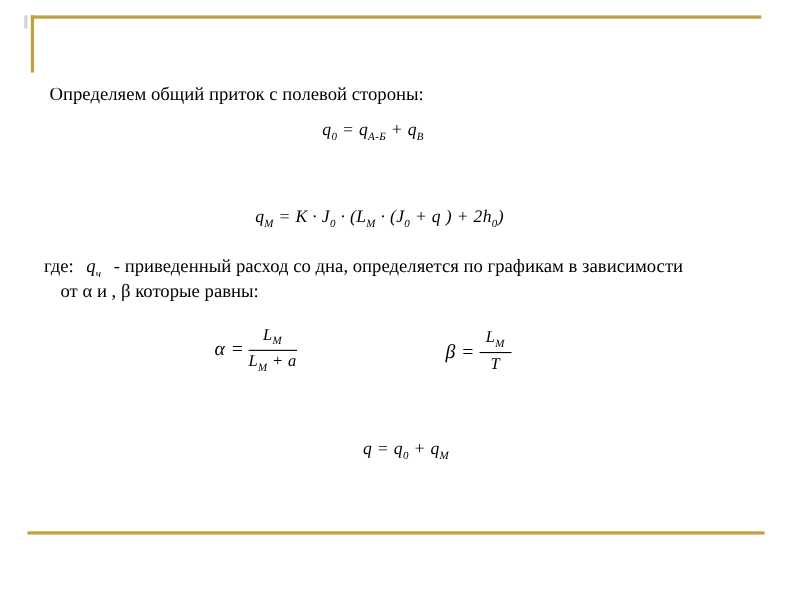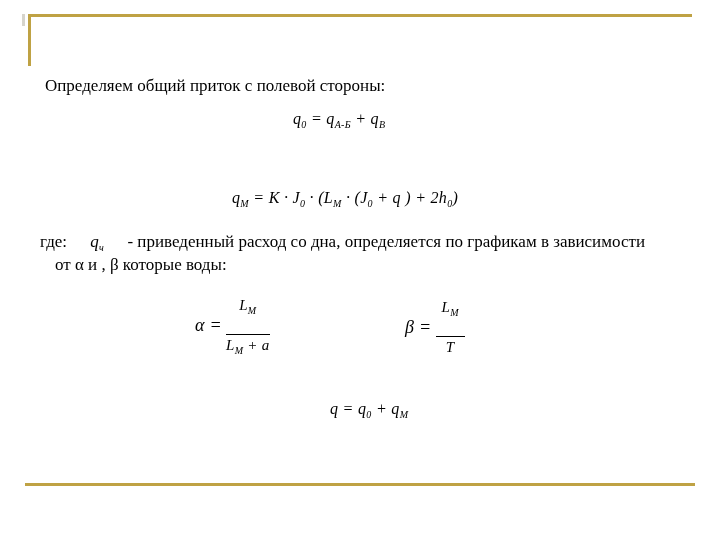--- a/index.html
+++ b/index.html
@@ -19,32 +19,32 @@
   .formula {
     position: absolute;
     font-style: italic;
     font-size: 16px;
     white-space: nowrap;
     letter-spacing: 0.3px;
   }
   .formula-inline {
     display: inline-block;
     font-style: italic;
-    margin: 0 19px;
+    margin: 0 7px;
     letter-spacing: 0.3px;
   }
   .tok { font-style: italic; }
   sub.tsub { font-size: 10px; font-style: italic; line-height: 0; }
   .frac {
     display: inline-block;
     vertical-align: middle;
     text-align: center;
     font-size: 15px;
   }
-  .num { display: block; border-bottom: 1px solid #000; padding: 0 6px 20px; }
+  .num { display: block; border-bottom: 1px solid #000; padding: 0 6px 4px; }
   .den { display: block; padding-top: 2px; }
   .lhs { display: inline-block; vertical-align: middle; margin-right: 4px; font-size: 18px; }
   .where-prefix { margin-right: 0; }
 </style>
 </head>
 <body>
 
 <div class="slide">
 
   <div class="notch" style="left:22px; top:14px; width:3px; height:12px;"></div>
@@ -58,21 +58,21 @@
 
 
   <div class="formula" style="left:232px; top:189px;"><span class="tok">q</span><sub class="tsub">М</sub><span class="tok"> = </span><span class="tok">K</span><span class="tok"> · </span><span class="tok">J</span><sub class="tsub">0</sub><span class="tok"> · (</span><span class="tok">L</span><sub class="tsub">М</sub><span class="tok"> · (</span><span class="tok">J</span><sub class="tsub">0</sub><span class="tok"> + </span><span class="tok">q</span><span class="tok"> ) + 2</span><span class="tok">h</span><sub class="tsub">0</sub><span class="tok">)</span></div>
 
   <div class="para" style="left:40px; top:232px;">
     <span class="where-prefix">где:</span>
     <span class="formula-inline"><span class="tok">q</span><sub class="tsub">ч</sub></span>
     <span>- приведенный расход со дна, определяется по графикам в  зависимости</span>
   </div>
 
-  <div class="para" style="left:55px; top:255px;">от α  и , β которые воды:</div>
+  <div class="para" style="left:55px; top:255px;">от α  и , β которые равны:</div>
 
   <div class="formula" style="left:195px; top:297px;">
     <span class="lhs">α = </span><span class="frac"><span class="num"><span class="tok">L</span><sub class="tsub">М</sub></span><span class="den"><span class="tok">L</span><sub class="tsub">М</sub><span class="tok"> + </span><span class="tok">a</span></span></span>
   </div>
 
   <div class="formula" style="left:405px; top:299px;">
     <span class="lhs">β = </span><span class="frac"><span class="num"><span class="tok">L</span><sub class="tsub">М</sub></span><span class="den"><span class="tok">T</span></span></span>
   </div>
 
 

